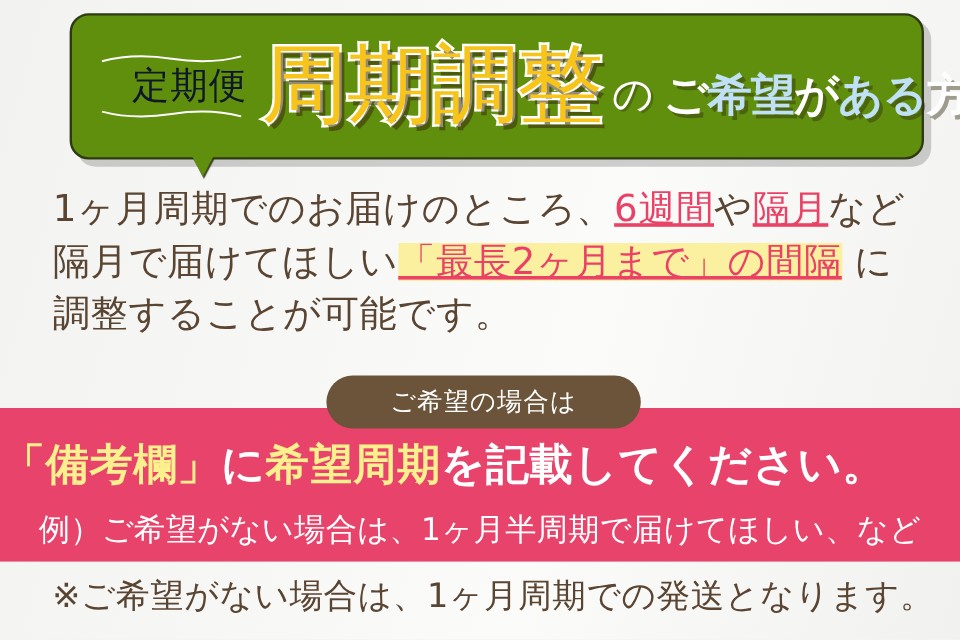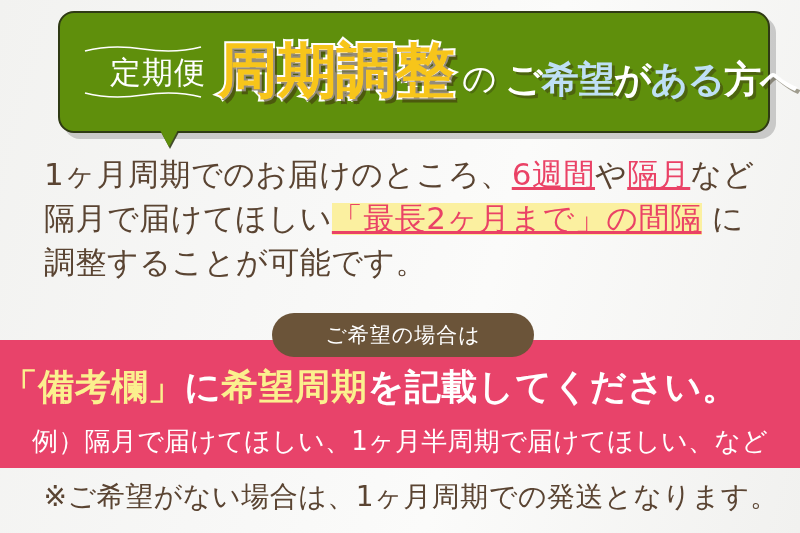--- a/index.html
+++ b/index.html
@@ -38,36 +38,36 @@
     border-top:17px solid #5f8f0c;
     filter:drop-shadow(1px 2px 0 rgba(47,58,20,.9));
   }
 
   
   .teiki {
     display:flex; flex-direction:column; align-items:center;
     margin-right:10px; flex:none;
   }
   .teiki-text {
-    color:#ffffff;
+    color:#0f172a;
     font-size:31px;
     font-weight:400;
     letter-spacing:1px;
     line-height:1.05;
     padding:3px 2px;
     white-space:nowrap;
     margin-left:30px;
   }
   .wave { display:block; width:118px; height:8px; }
 
   
   .maintitle {
     color:#f7c51a;
-    font-size:60px;
-    font-weight:700;
+    font-size:72px;
+    font-weight:400;
     line-height:1;
     letter-spacing:-1px;
     white-space:nowrap;
     flex:none;
     -webkit-text-stroke:4px #ffffff;
     paint-order:stroke fill;
     text-shadow:4px 5px 0 rgba(60,45,15,.55);
     margin-top:-4px;
   }
   .no-char {
@@ -211,17 +211,17 @@
     <span>調整することが可能です。</span>
   </span>
 </div>
 
 <div class="pink-band"></div>
 
 <div class="band-line1">
   <span class="yel">「備考欄」</span><span class="wht">に</span><span class="yel">希望周期</span><span class="wht">を記載してください。</span>
 </div>
 
-<div class="band-line2">例）隔月で届けてほしい、1ヶ月半周期で届けてほしい、など</div>
+<div class="band-line2">例）ご希望がない場合は、1ヶ月半周期で届けてほしい、など</div>
 
 <div class="badge">ご希望の場合は</div>
 
 <div class="note">※ご希望がない場合は、1ヶ月周期での発送となります。</div>
 
 </body></html>

